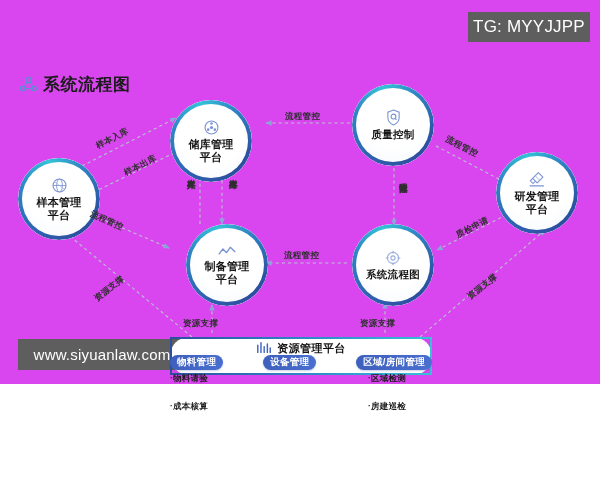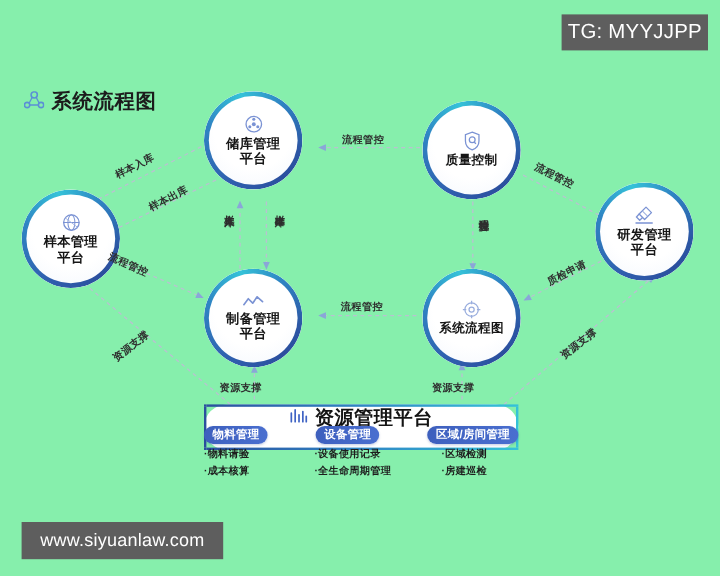--- a/index.html
+++ b/index.html
@@ -4,22 +4,22 @@
 <style>
   html, body {
     margin: 0; padding: 0;
     width: 600px; height: 480px;
     background: #ffffff;
     font-family: "Liberation Sans", "DejaVu Sans", sans-serif;
     overflow: hidden;
   }
   #stage {
     position: relative;
-    width: 600px; height: 480px;
-    background: #86efac;
+    width: 600px; height: 384px;
+    background: #d946ef;
   }
   
   .watermark {
     position: absolute;
     background: #5e5e5e;
     color: #ffffff;
     font-size: 17px;
     letter-spacing: .2px;
     display: flex; align-items: center; justify-content: center;
   }
@@ -102,21 +102,21 @@
     border-radius: 19px;
     box-sizing: border-box;
     background: #ffffff;
   }
   #resource-head {
     position: absolute; left: 170px; top: 340px;
     width: 262px; height: 17px;
     display: flex; align-items: center; justify-content: center; gap: 5px;
   }
   #resource-head .r-text {
-    font-size: 16px; font-weight: bold; color: #141414; letter-spacing: .4px;
+    font-size: 11px; font-weight: bold; color: #141414; letter-spacing: .4px;
   }
   #pill-row {
     position: absolute; left: 170px; top: 355px;
     width: 262px;
     display: flex; align-items: center; justify-content: space-between;
   }
   .pill {
     background: linear-gradient(100deg, #3d5fbd, #4a6fd0);
     color: #ffffff;
     font-size: 9.5px; font-weight: bold;
@@ -129,21 +129,21 @@
   #pill-connector {
     position: absolute; left: 170px; top: 364px; width: 262px; height: 2px;
     background: #3d5fbd;
     z-index: -1;
   }
   #bullets-row {
     position: absolute; left: 170px; top: 373px;
     width: 268px;
     display: flex; justify-content: space-between;
   }
-  .bullet-group { display: flex; flex-direction: column; gap: 2px; }
+  .bullet-group { display: flex; flex-direction: column; gap: 16px; }
   .bullet-group .b {
     font-size: 8.5px; font-weight: bold; color: #1d1d1d;
     white-space: nowrap; letter-spacing: .2px;
   }
   .bg-1 { width: 78px; }
   .bg-2 { width: 92px; }
   .bg-3 { width: 70px; }
 </style>
 </head>
 <body>
@@ -214,40 +214,40 @@
           <line x1="4" y1="5.4" x2="16" y2="14.6" stroke="#9fb2e0" stroke-width=".9"></line>
         </svg>
       </span>
       <span class="nlabel">
         <span>样本管理</span><br>
         <span>平台</span>
       </span>
     </div>
   </div>
 
-  <div class="node" style="left:170px; top:76px; width:82px; height:82px;">
+  <div class="node" style="left:170px; top:100px; width:82px; height:82px;">
     <div class="ring"></div>
     <div class="inner">
       <span class="nicon">
         <svg width="17" height="17" viewBox="0 0 20 20">
           <circle cx="10" cy="10" r="7.6" fill="none" stroke="#7b93d4" stroke-width="1.3"></circle>
           <circle cx="10" cy="10" r="1.9" fill="#7b93d4"></circle>
           <circle cx="10" cy="5.2" r="1.5" fill="#7b93d4"></circle>
           <circle cx="6.1" cy="12.5" r="1.5" fill="#7b93d4"></circle>
           <circle cx="13.9" cy="12.5" r="1.5" fill="#7b93d4"></circle>
         </svg>
       </span>
       <span class="nlabel">
         <span>储库管理</span><br>
         <span>平台</span>
       </span>
     </div>
   </div>
 
-  <div class="node" style="left:170px; top:224px; width:82px; height:82px;">
+  <div class="node" style="left:186px; top:224px; width:82px; height:82px;">
     <div class="ring"></div>
     <div class="inner">
       <span class="nicon">
         <svg width="18" height="14" viewBox="0 0 22 14">
           <polyline points="1.5,10.5 6,4.5 10.5,9 15,2.5 20.5,7.5" fill="none" stroke="#7b93d4" stroke-width="1.7" stroke-linecap="round" stroke-linejoin="round"></polyline>
         </svg>
       </span>
       <span class="nlabel">
         <span>制备管理</span><br>
         <span>平台</span>
@@ -349,23 +349,19 @@
     <span class="pill">物料管理</span>
     <span class="pill">设备管理</span>
     <span class="pill">区域/房间管理</span>
   </div>
 
   <div id="bullets-row">
     <div class="bullet-group bg-1">
       <span class="b">·物料请验</span>
       <span class="b">·成本核算</span>
     </div>
-    <div class="bullet-group bg-2">
-      <span class="b">·设备使用记录</span>
-      <span class="b">·全生命周期管理</span>
-    </div>
     <div class="bullet-group bg-3">
       <span class="b">·区域检测</span>
       <span class="b">·房建巡检</span>
     </div>
   </div>
 
 </div>
 
 </body></html>

